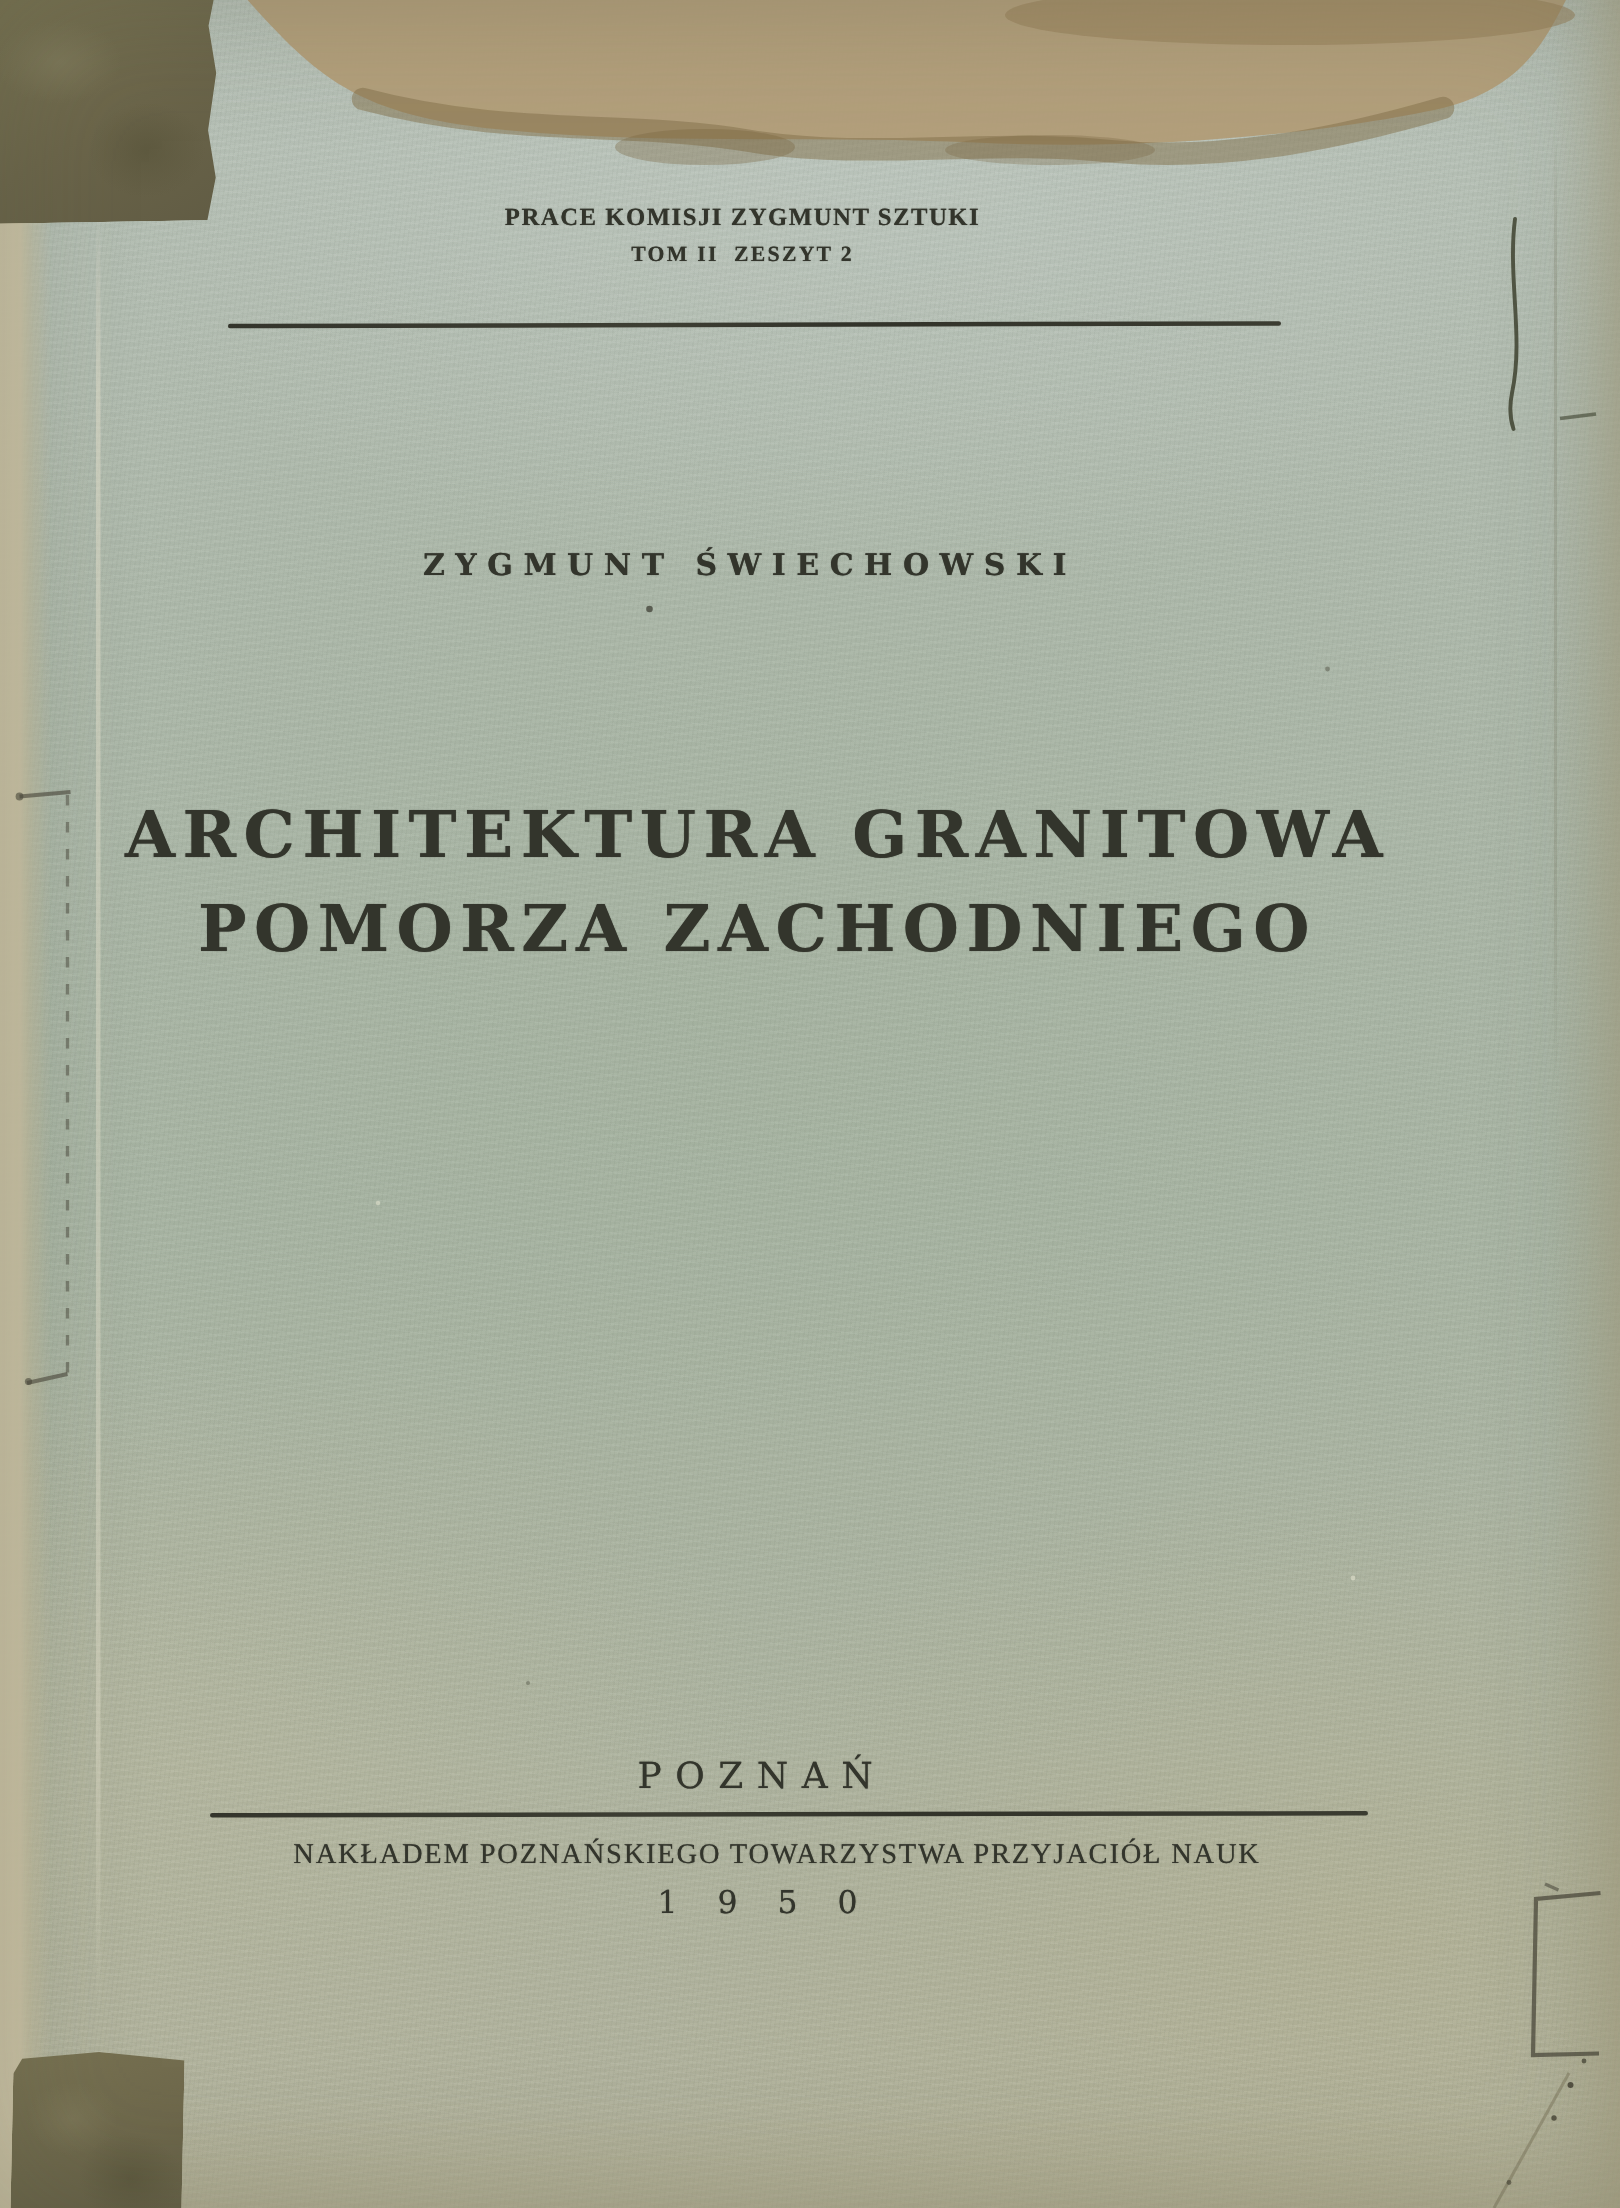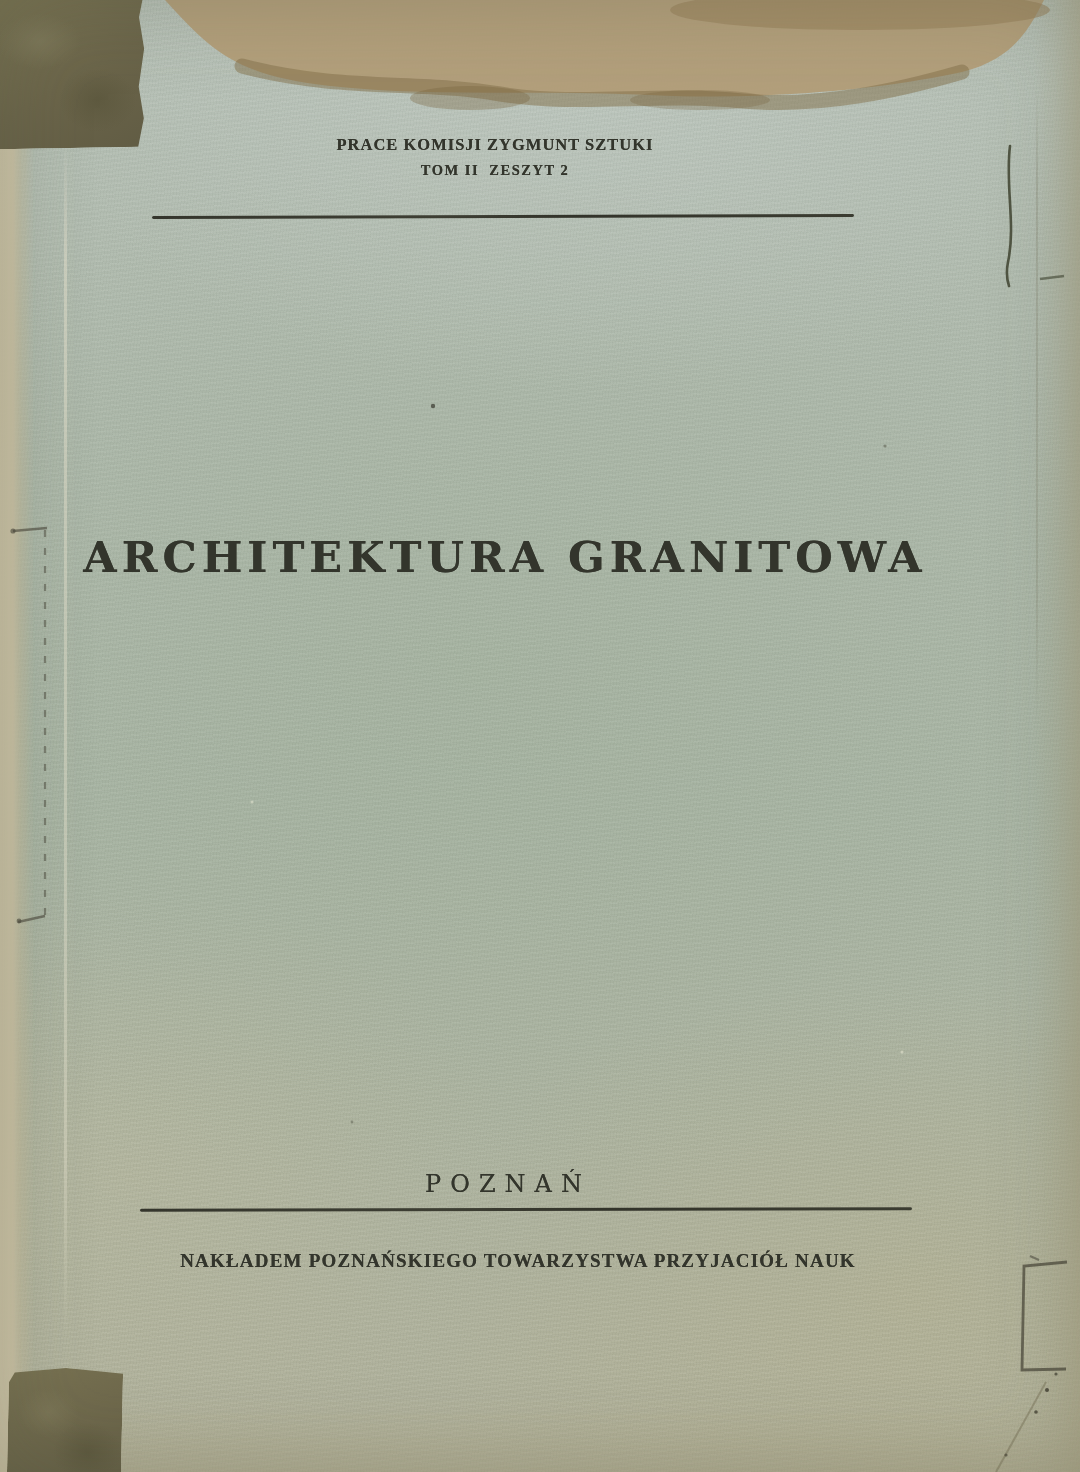--- a/index.html
+++ b/index.html
@@ -46,21 +46,21 @@
   .series-l1{font-size:24px;font-weight:bold;letter-spacing:4.5px;}
   .series-l2{margin-top:9px;font-family:"Liberation Serif",serif;font-weight:bold;font-size:16.5px;letter-spacing:1px;}
   .series-l3{margin-top:7px;font-family:"Liberation Serif",serif;font-weight:bold;font-size:14.5px;letter-spacing:1.5px;white-space:pre;}
   .rule{position:absolute;height:3px;background:linear-gradient(90deg,#34352c,#3d3e33 40%,#32332a 60%,#3b3c31);border-radius:2px;}
   .rule-top{left:152px;top:215px;width:702px;transform:rotate(-0.15deg);}
   .rule-bottom{left:140px;top:1208px;width:772px;transform:rotate(-0.1deg);}
   .author{top:364px;left:0;right:80px;font-size:20px;font-weight:bold;letter-spacing:7px;}
   .title{top:514px;left:0;right:70px;margin:12px;font-size:43px;font-weight:bold;letter-spacing:5px;line-height:63px;}
   .title span{display:block;}
   .city{top:1170px;left:0;right:64px;font-size:24px;letter-spacing:9px;}
-  .publisher{top:1226px;left:0;right:44px;font-family:"Liberation Serif",serif;font-weight:bold;font-size:19px;letter-spacing:1.2px;margin-top:24px;}
+  .publisher{top:1226px;left:0;right:44px;font-family:"Liberation Serif",serif;font-weight:normal;font-size:19px;letter-spacing:1.2px;}
   .year{top:1256px;left:0;right:60px;font-size:21px;letter-spacing:10px;white-space:pre;}
   .vignette{position:absolute;inset:0;pointer-events:none;box-shadow:inset 0 0 90px rgba(80,82,60,0.28);}
 </style>
 </head>
 <body>
 
 <div class="cover">
 
   <div class="paper-texture"></div>
   <div class="edge-right"></div>
@@ -79,28 +79,31 @@
 
   <div class="patch patch-tl"></div>
   <div class="patch patch-bl"></div>
 
   <header class="txt series">
     <div class="series-l2">PRACE KOMISJI ZYGMUNT SZTUKI</div>
     <div class="series-l3">TOM II  ZESZYT 2</div>
   </header>
   <div class="rule rule-top"></div>
 
+  <div class="txt author">ZYGMUNT ŚWIECHOWSKI</div>
 
   <h1 class="txt title">
     <span>ARCHITEKTURA GRANITOWA</span>
+    <span>POMORZA ZACHODNIEGO</span>
   </h1>
 
   <div class="txt city">POZNAŃ</div>
   <div class="rule rule-bottom"></div>
   <div class="txt publisher">NAKŁADEM POZNAŃSKIEGO TOWARZYSTWA PRZYJACIÓŁ NAUK</div>
+  <div class="txt year">1 9 5 0</div>
 
   <svg class="marks" viewBox="0 0 1080 1472">
     <path d="M1010,146 C1005,185 1016,225 1008,262 C1006,272 1007,280 1009,286" stroke="rgba(62,66,48,0.85)" stroke-width="2.6" fill="none" stroke-linecap="round"></path>
     <path d="M1040,279 L1064,276" stroke="rgba(62,66,48,0.6)" stroke-width="2.4"></path>
 
     <path d="M13,531 L47,528" stroke="rgba(72,70,58,0.62)" stroke-width="2.6"></path>
     <path d="M45,530 L45,918" stroke="rgba(72,70,58,0.50)" stroke-width="2.2" stroke-dasharray="7 11"></path>
     <path d="M45,916 L18,922" stroke="rgba(72,70,58,0.62)" stroke-width="2.6"></path>
     <circle cx="13" cy="531" r="2.6" fill="rgba(72,70,58,0.6)"></circle>
     <circle cx="19" cy="921" r="2.4" fill="rgba(72,70,58,0.6)"></circle>

